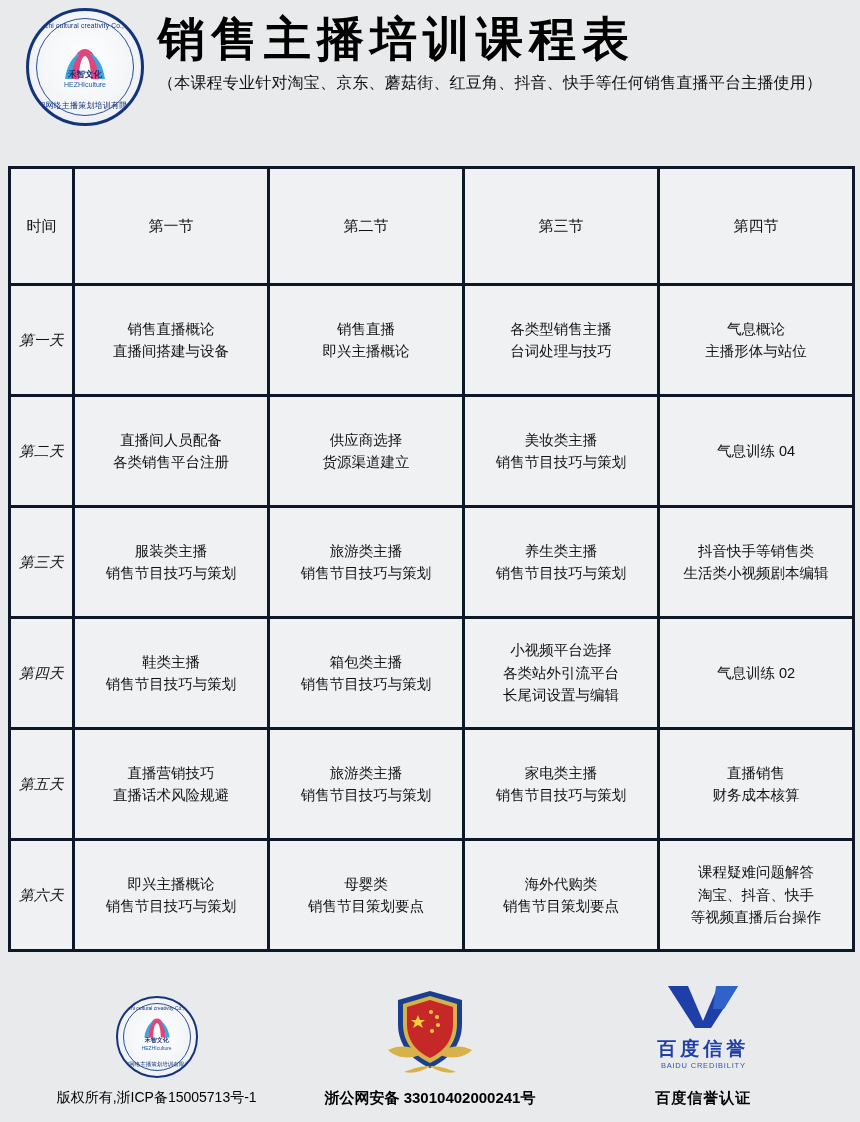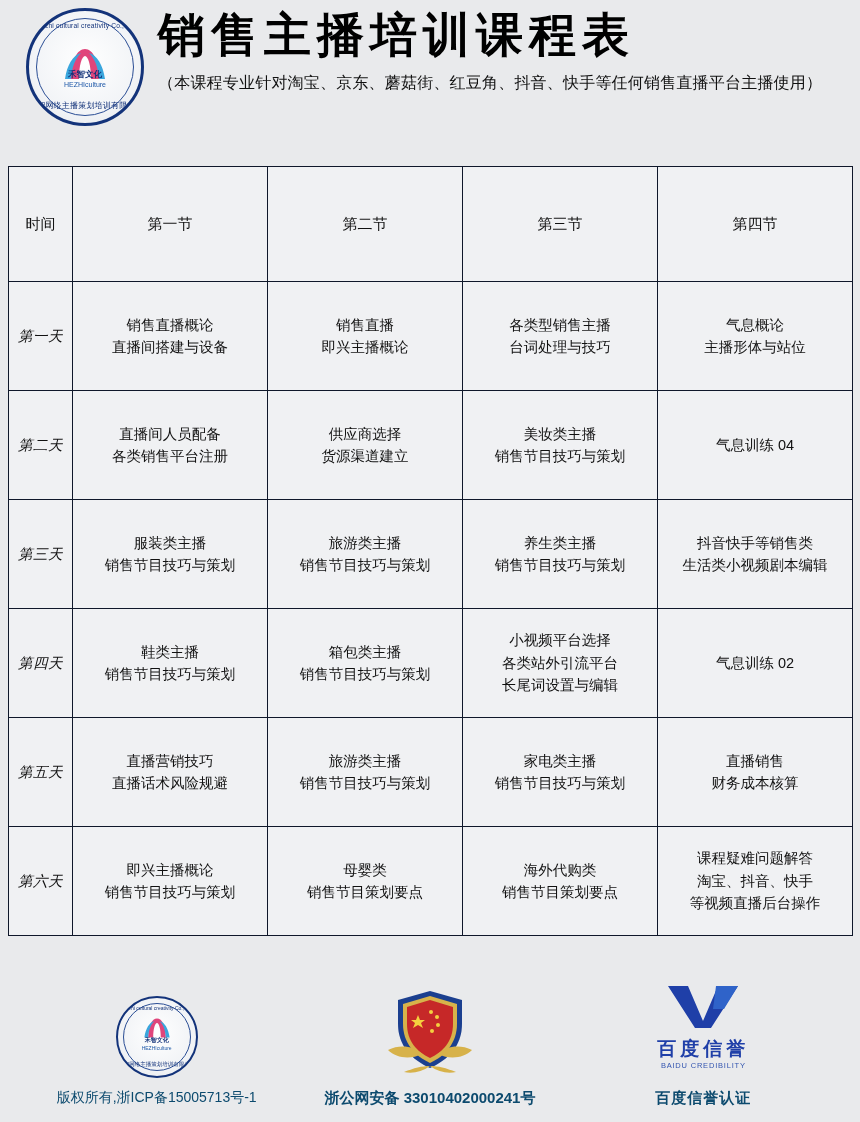--- a/index.html
+++ b/index.html
@@ -86,21 +86,21 @@
     text-align: center;
     font-size: 7px;
     color: #1f59a8;
   }
   .title-block {
     flex: 1 1 auto;
     padding-left: 10px;
     padding-top: 8px;
   }
   .main-title {
-    font-family: Liberation Mono, monospace;
+    font-family: Liberation Sans, sans-serif;
     font-weight: bold;
     font-size: 47px;
     letter-spacing: 6px;
     line-height: 1.05;
     color: #000;
     white-space: nowrap;
   }
   .subtitle {
     margin-top: 10px;
     font-size: 16px;
@@ -112,21 +112,21 @@
   .table-wrap {
     padding: 26px 8px 0 8px;
   }
   table.schedule {
     width: 844px;
     border-collapse: collapse;
     table-layout: fixed;
     background: #f0f1f3;
   }
   table.schedule td {
-    border: 1px solid #0f172a;
+    border: 3px solid #0f172a;
     text-align: center;
     vertical-align: middle;
     font-size: 14.5px;
     line-height: 1.55;
     padding: 10px 4px;
     color: #111;
   }
   col.c-time { width: 64px; }
   col.c-sec  { width: 195px; }
   tr.head-row td {
@@ -233,21 +233,21 @@
     align-items: center;
     justify-content: space-around;
     height: 40px;
     padding: 0 20px;
     box-sizing: border-box;
   }
   .ft-col {
     width: 240px;
     text-align: center;
     font-size: 13.5px;
-    color: #0c4a6e;
+    color: #000000;
   }
   .ft-col.copyright { font-size: 14px; }
   .ft-col.icp { font-weight: bold; font-size: 15px; }
   .ft-col.cred { font-weight: bold; font-size: 15px; letter-spacing: 1px; }
 </style>
 </head>
 <body>
 
 <div class="header">
 

